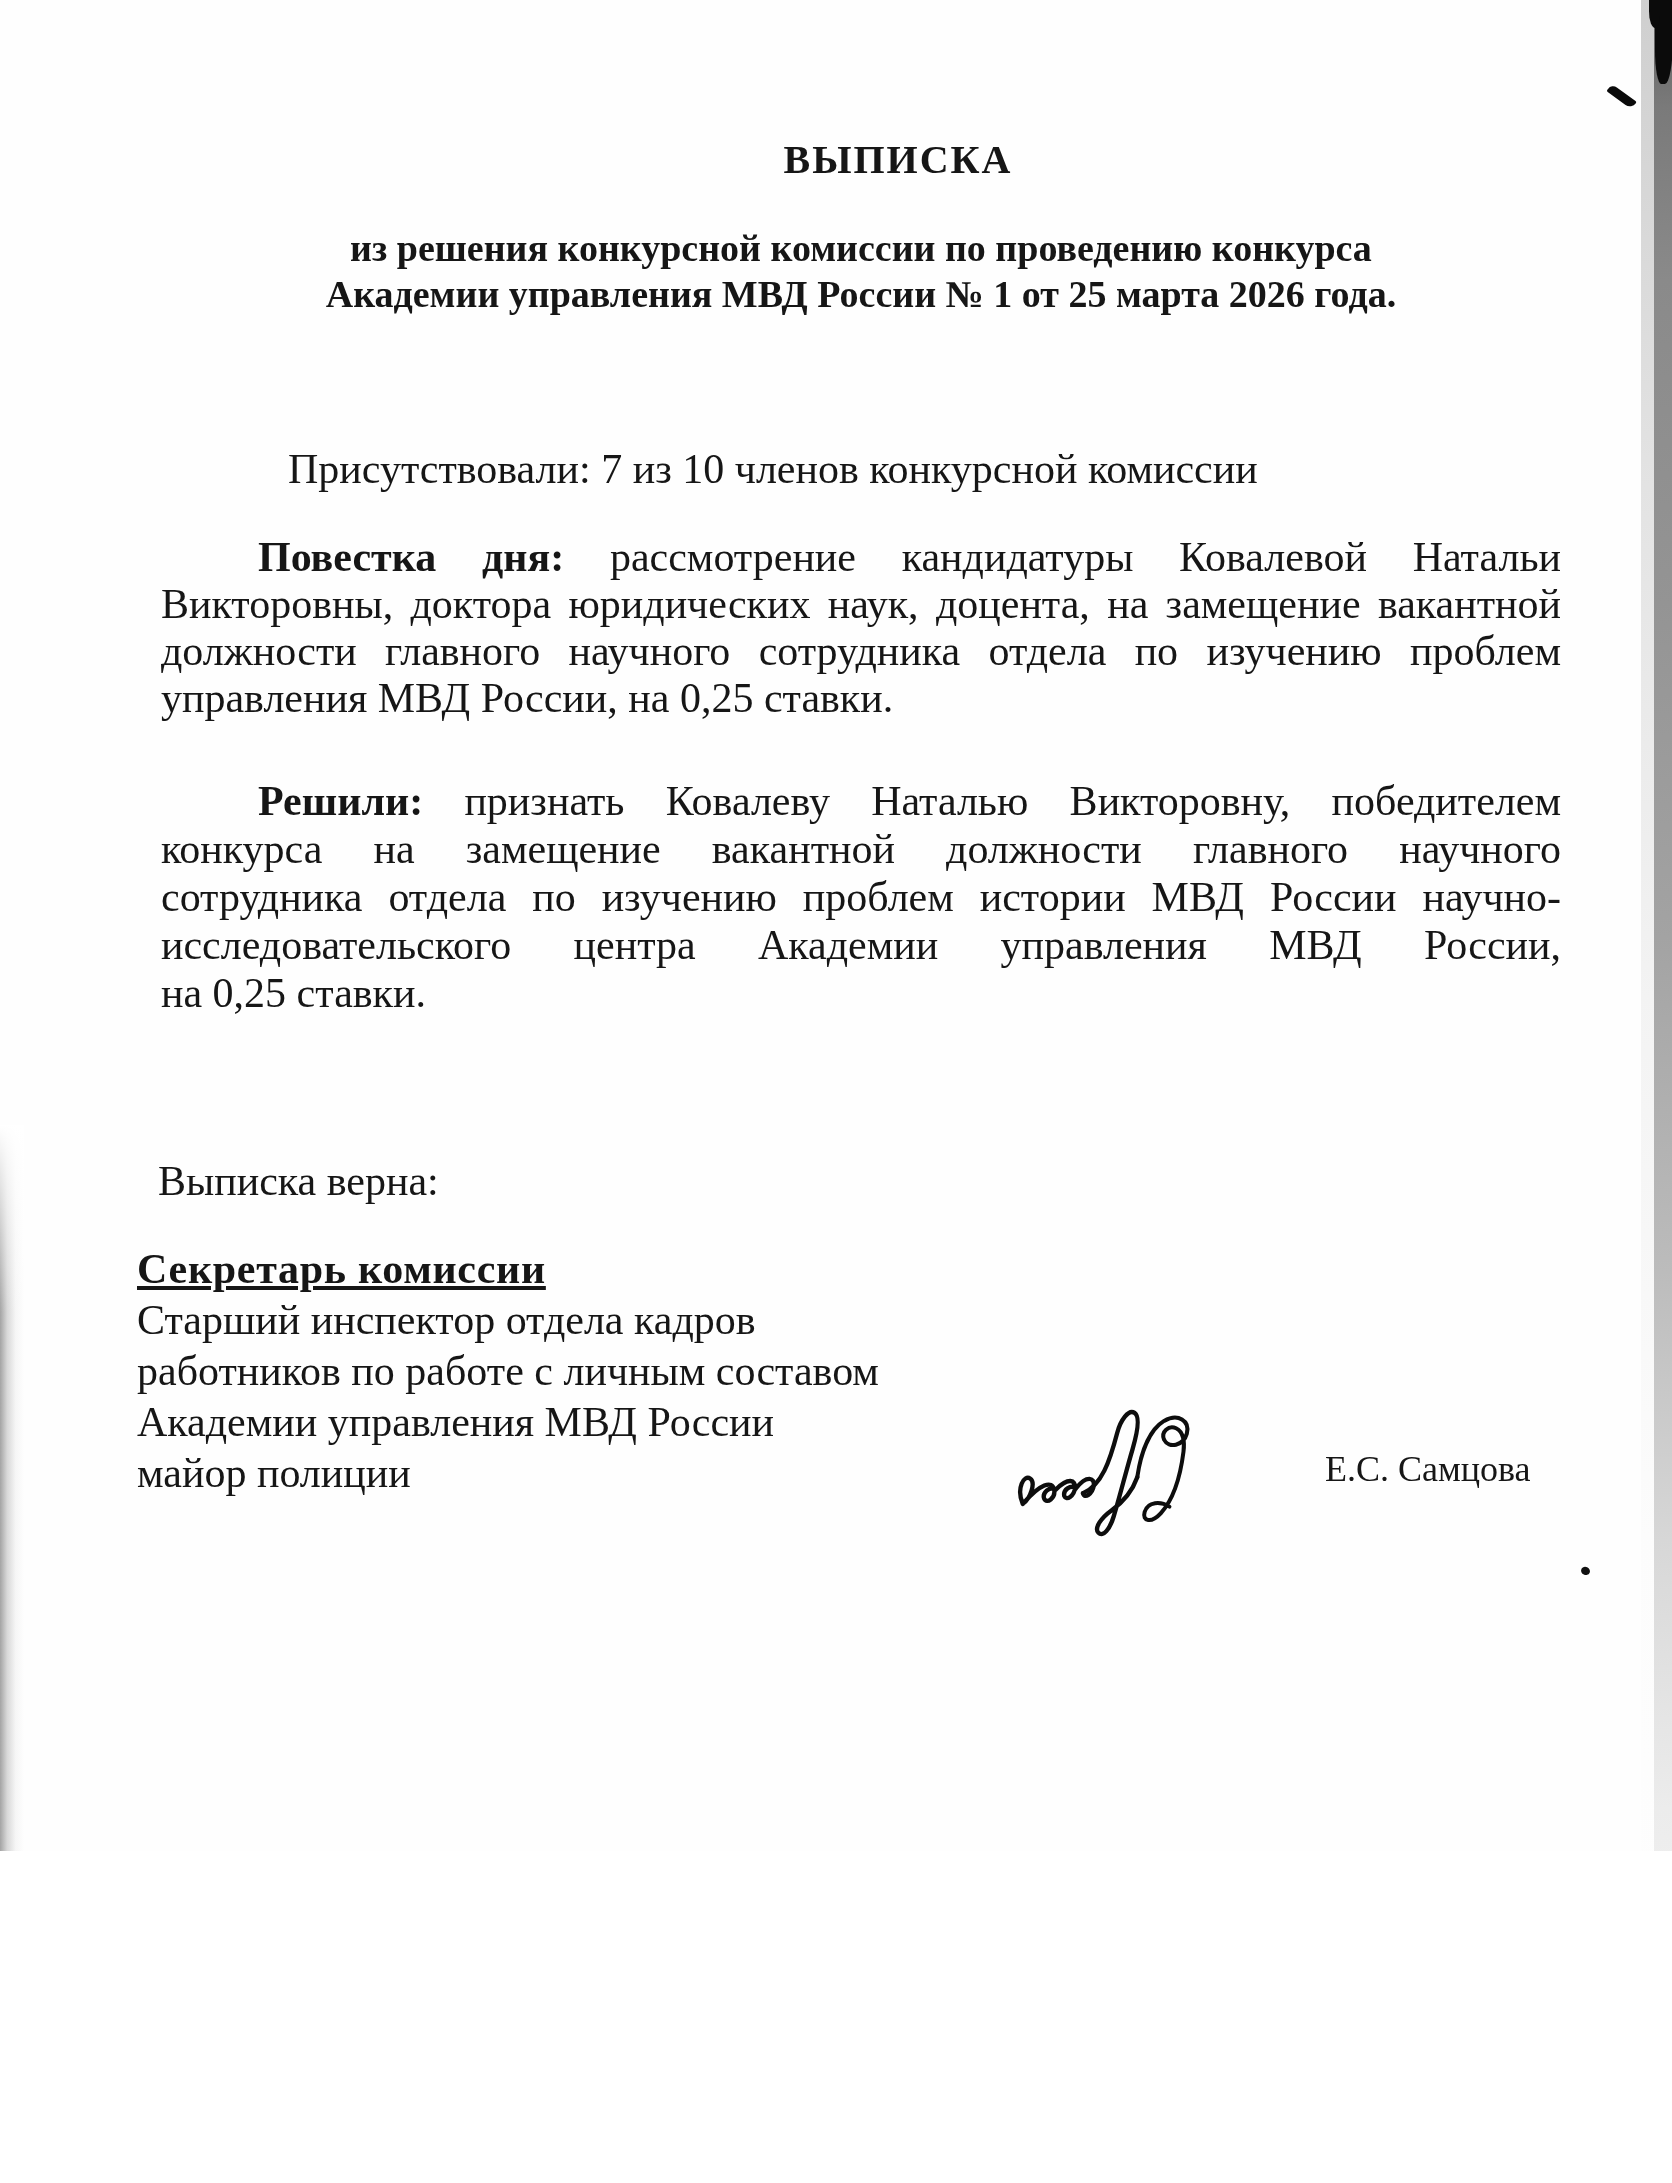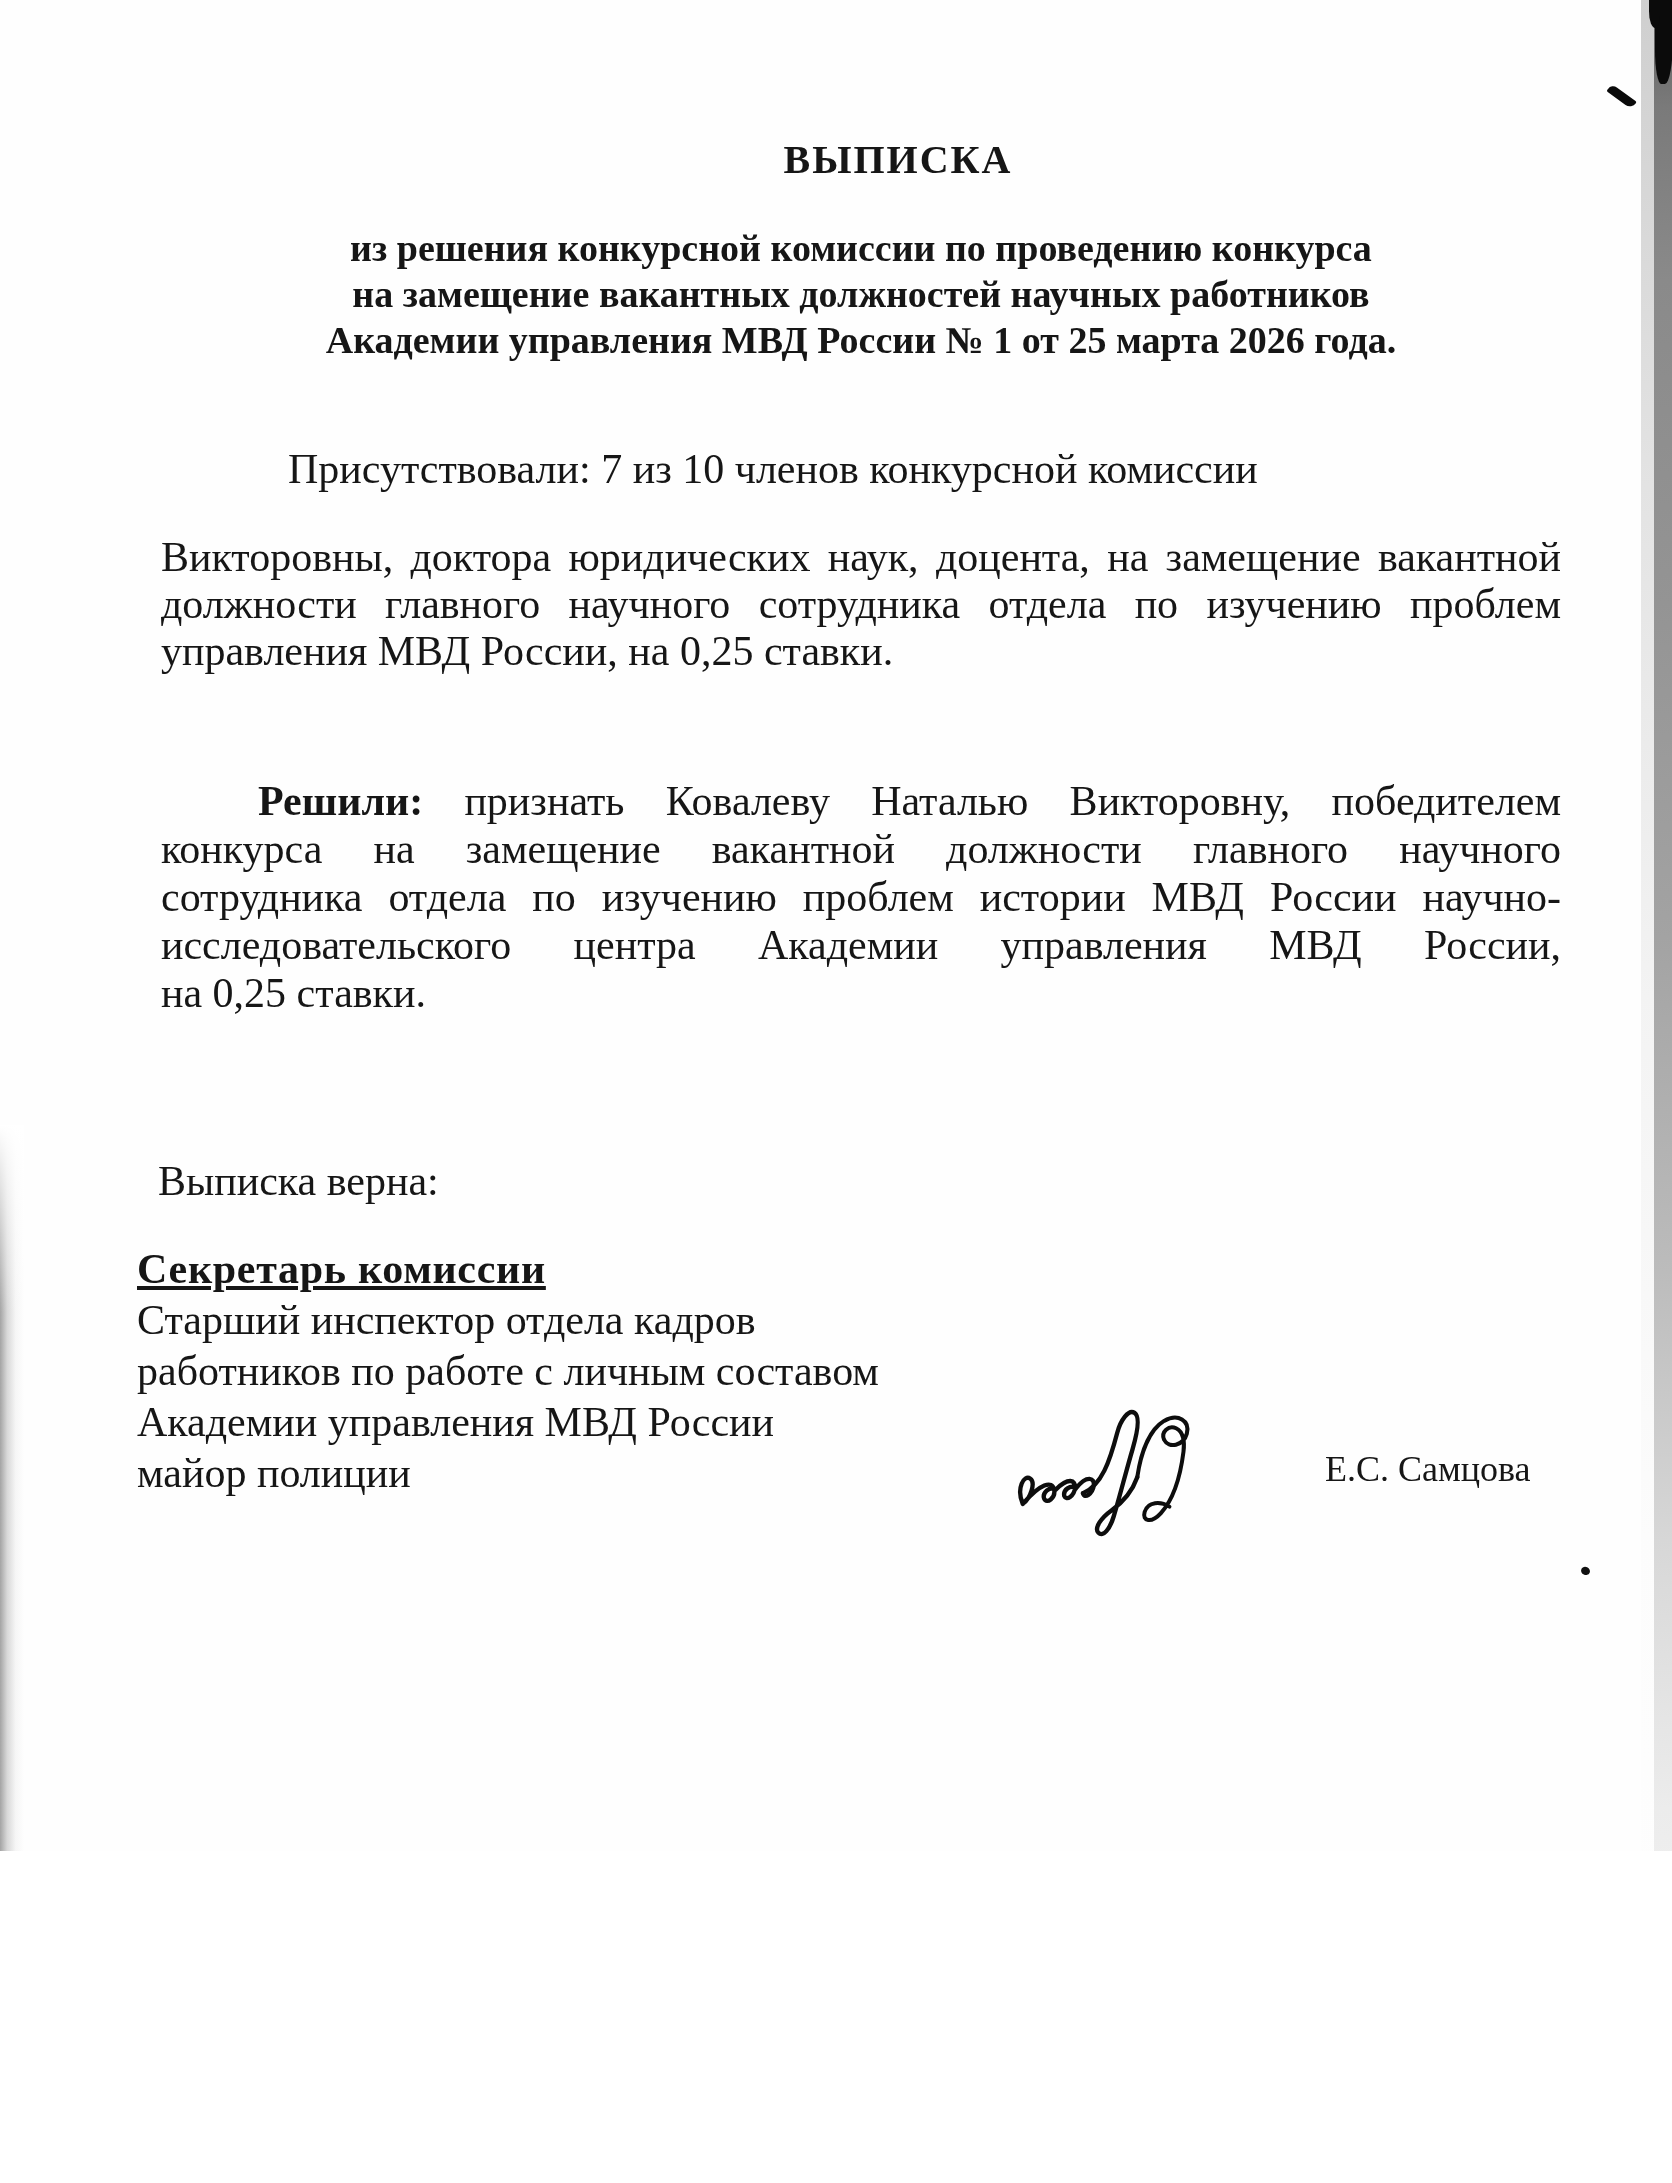--- a/index.html
+++ b/index.html
@@ -149,27 +149,27 @@
   <div class="scan-edge-left"></div>
   <div class="scan-edge-left-fade"></div>
   <div class="pen-tick"></div>
   <div class="speck-1"></div>
   <div class="speck-2"></div>
 
   <div class="doc-title">ВЫПИСКА</div>
 
   <div class="doc-header">
     <div>из решения конкурсной комиссии по проведению конкурса</div>
-    <div>на замещение вакантных должностей научных работников</div>
     <div>Академии управления МВД России № 1 от 25 марта 2026 года.</div>
   </div>
 
   <div class="attendance">Присутствовали: 7 из 10 членов конкурсной комиссии</div>
 
   <div class="para para-agenda">
+    <div class="pline"><span class="indent"></span><b>Повестка дня:</b> <span>рассмотрение кандидатуры Ковалевой Натальи</span></div>
     <div class="pline">Викторовны, доктора юридических наук, доцента, на замещение вакантной</div>
     <div class="pline">должности главного научного сотрудника отдела по изучению проблем</div>
     <div class="pline last">управления МВД России, на 0,25 ставки.</div>
   </div>
 
   <div class="para para-decision">
     <div class="pline"><span class="indent"></span><b>Решили:</b> <span>признать Ковалеву Наталью Викторовну, победителем</span></div>
     <div class="pline">конкурса на замещение вакантной должности главного научного</div>
     <div class="pline">сотрудника отдела по изучению проблем истории МВД России научно-</div>
     <div class="pline">исследовательского центра Академии управления МВД России,</div>

